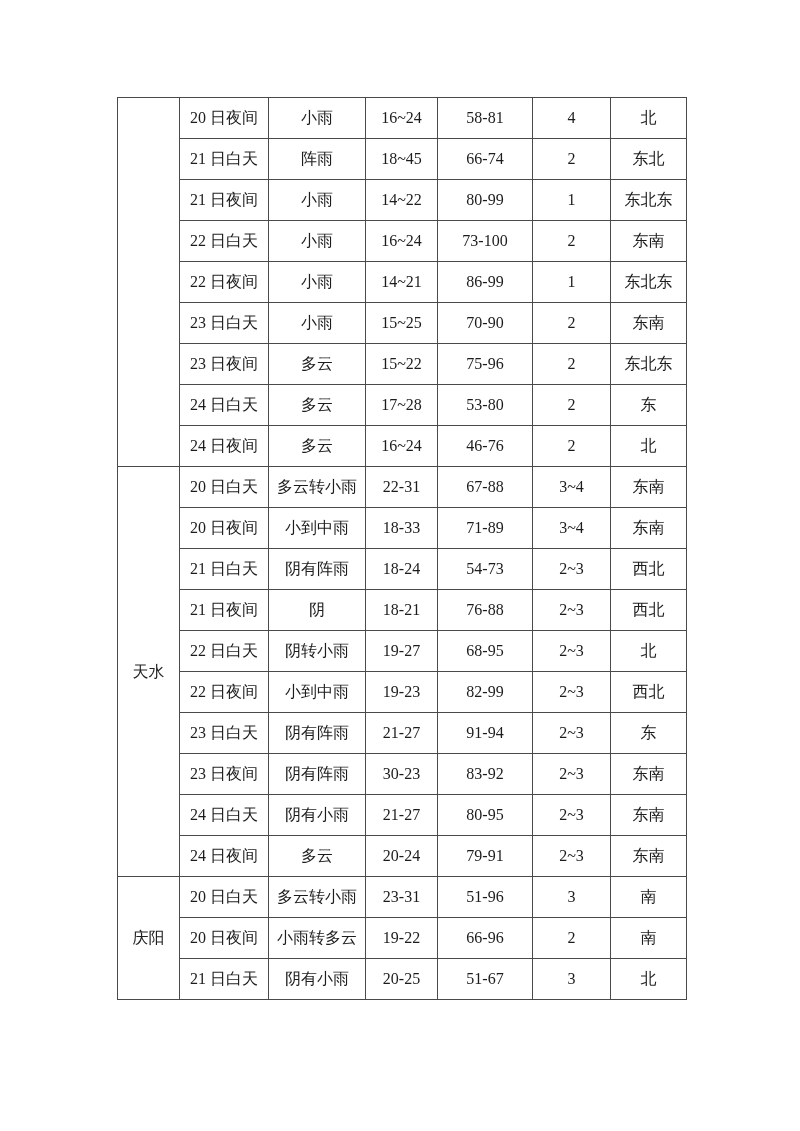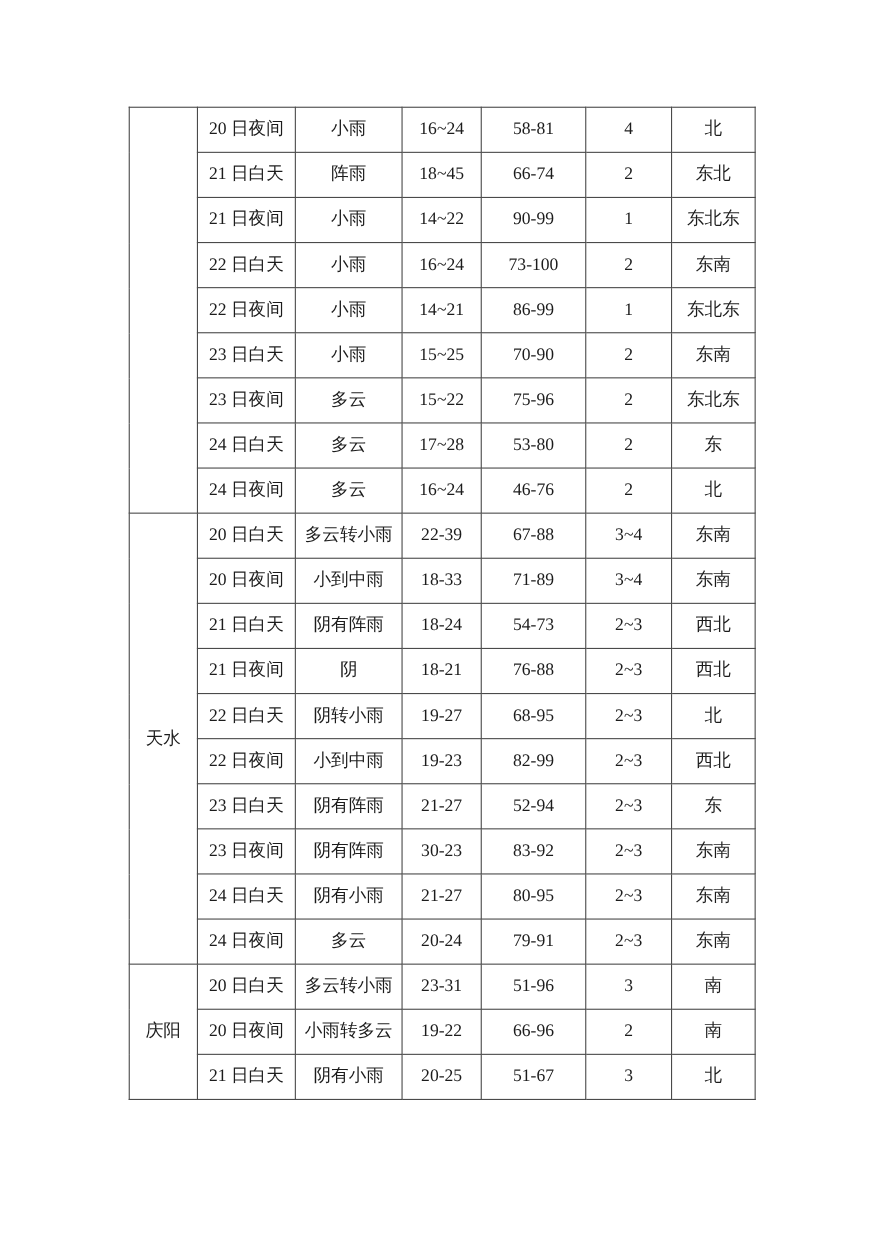--- a/index.html
+++ b/index.html
@@ -74,21 +74,21 @@
             <td>阵雨</td>
             <td>18~45</td>
             <td>66-74</td>
             <td>2</td>
             <td>东北</td>
           </tr>
           <tr>
             <td>21 日夜间</td>
             <td>小雨</td>
             <td>14~22</td>
-            <td>90-99</td>
+            <td>80-99</td>
             <td>1</td>
             <td>东北东</td>
           </tr>
           <tr>
             <td>22 日白天</td>
             <td>小雨</td>
             <td>16~24</td>
             <td>73-100</td>
             <td>2</td>
             <td>东南</td>
@@ -130,21 +130,21 @@
             <td>多云</td>
             <td>16~24</td>
             <td>46-76</td>
             <td>2</td>
             <td>北</td>
           </tr>
           <tr>
             <td rowspan="10">天水</td>
             <td>20 日白天</td>
             <td>多云转小雨</td>
-            <td>22-39</td>
+            <td>22-31</td>
             <td>67-88</td>
             <td>3~4</td>
             <td>东南</td>
           </tr>
           <tr>
             <td>20 日夜间</td>
             <td>小到中雨</td>
             <td>18-33</td>
             <td>71-89</td>
             <td>3~4</td>
@@ -179,21 +179,21 @@
             <td>小到中雨</td>
             <td>19-23</td>
             <td>82-99</td>
             <td>2~3</td>
             <td>西北</td>
           </tr>
           <tr>
             <td>23 日白天</td>
             <td>阴有阵雨</td>
             <td>21-27</td>
-            <td>52-94</td>
+            <td>91-94</td>
             <td>2~3</td>
             <td>东</td>
           </tr>
           <tr>
             <td>23 日夜间</td>
             <td>阴有阵雨</td>
             <td>30-23</td>
             <td>83-92</td>
             <td>2~3</td>
             <td>东南</td>

